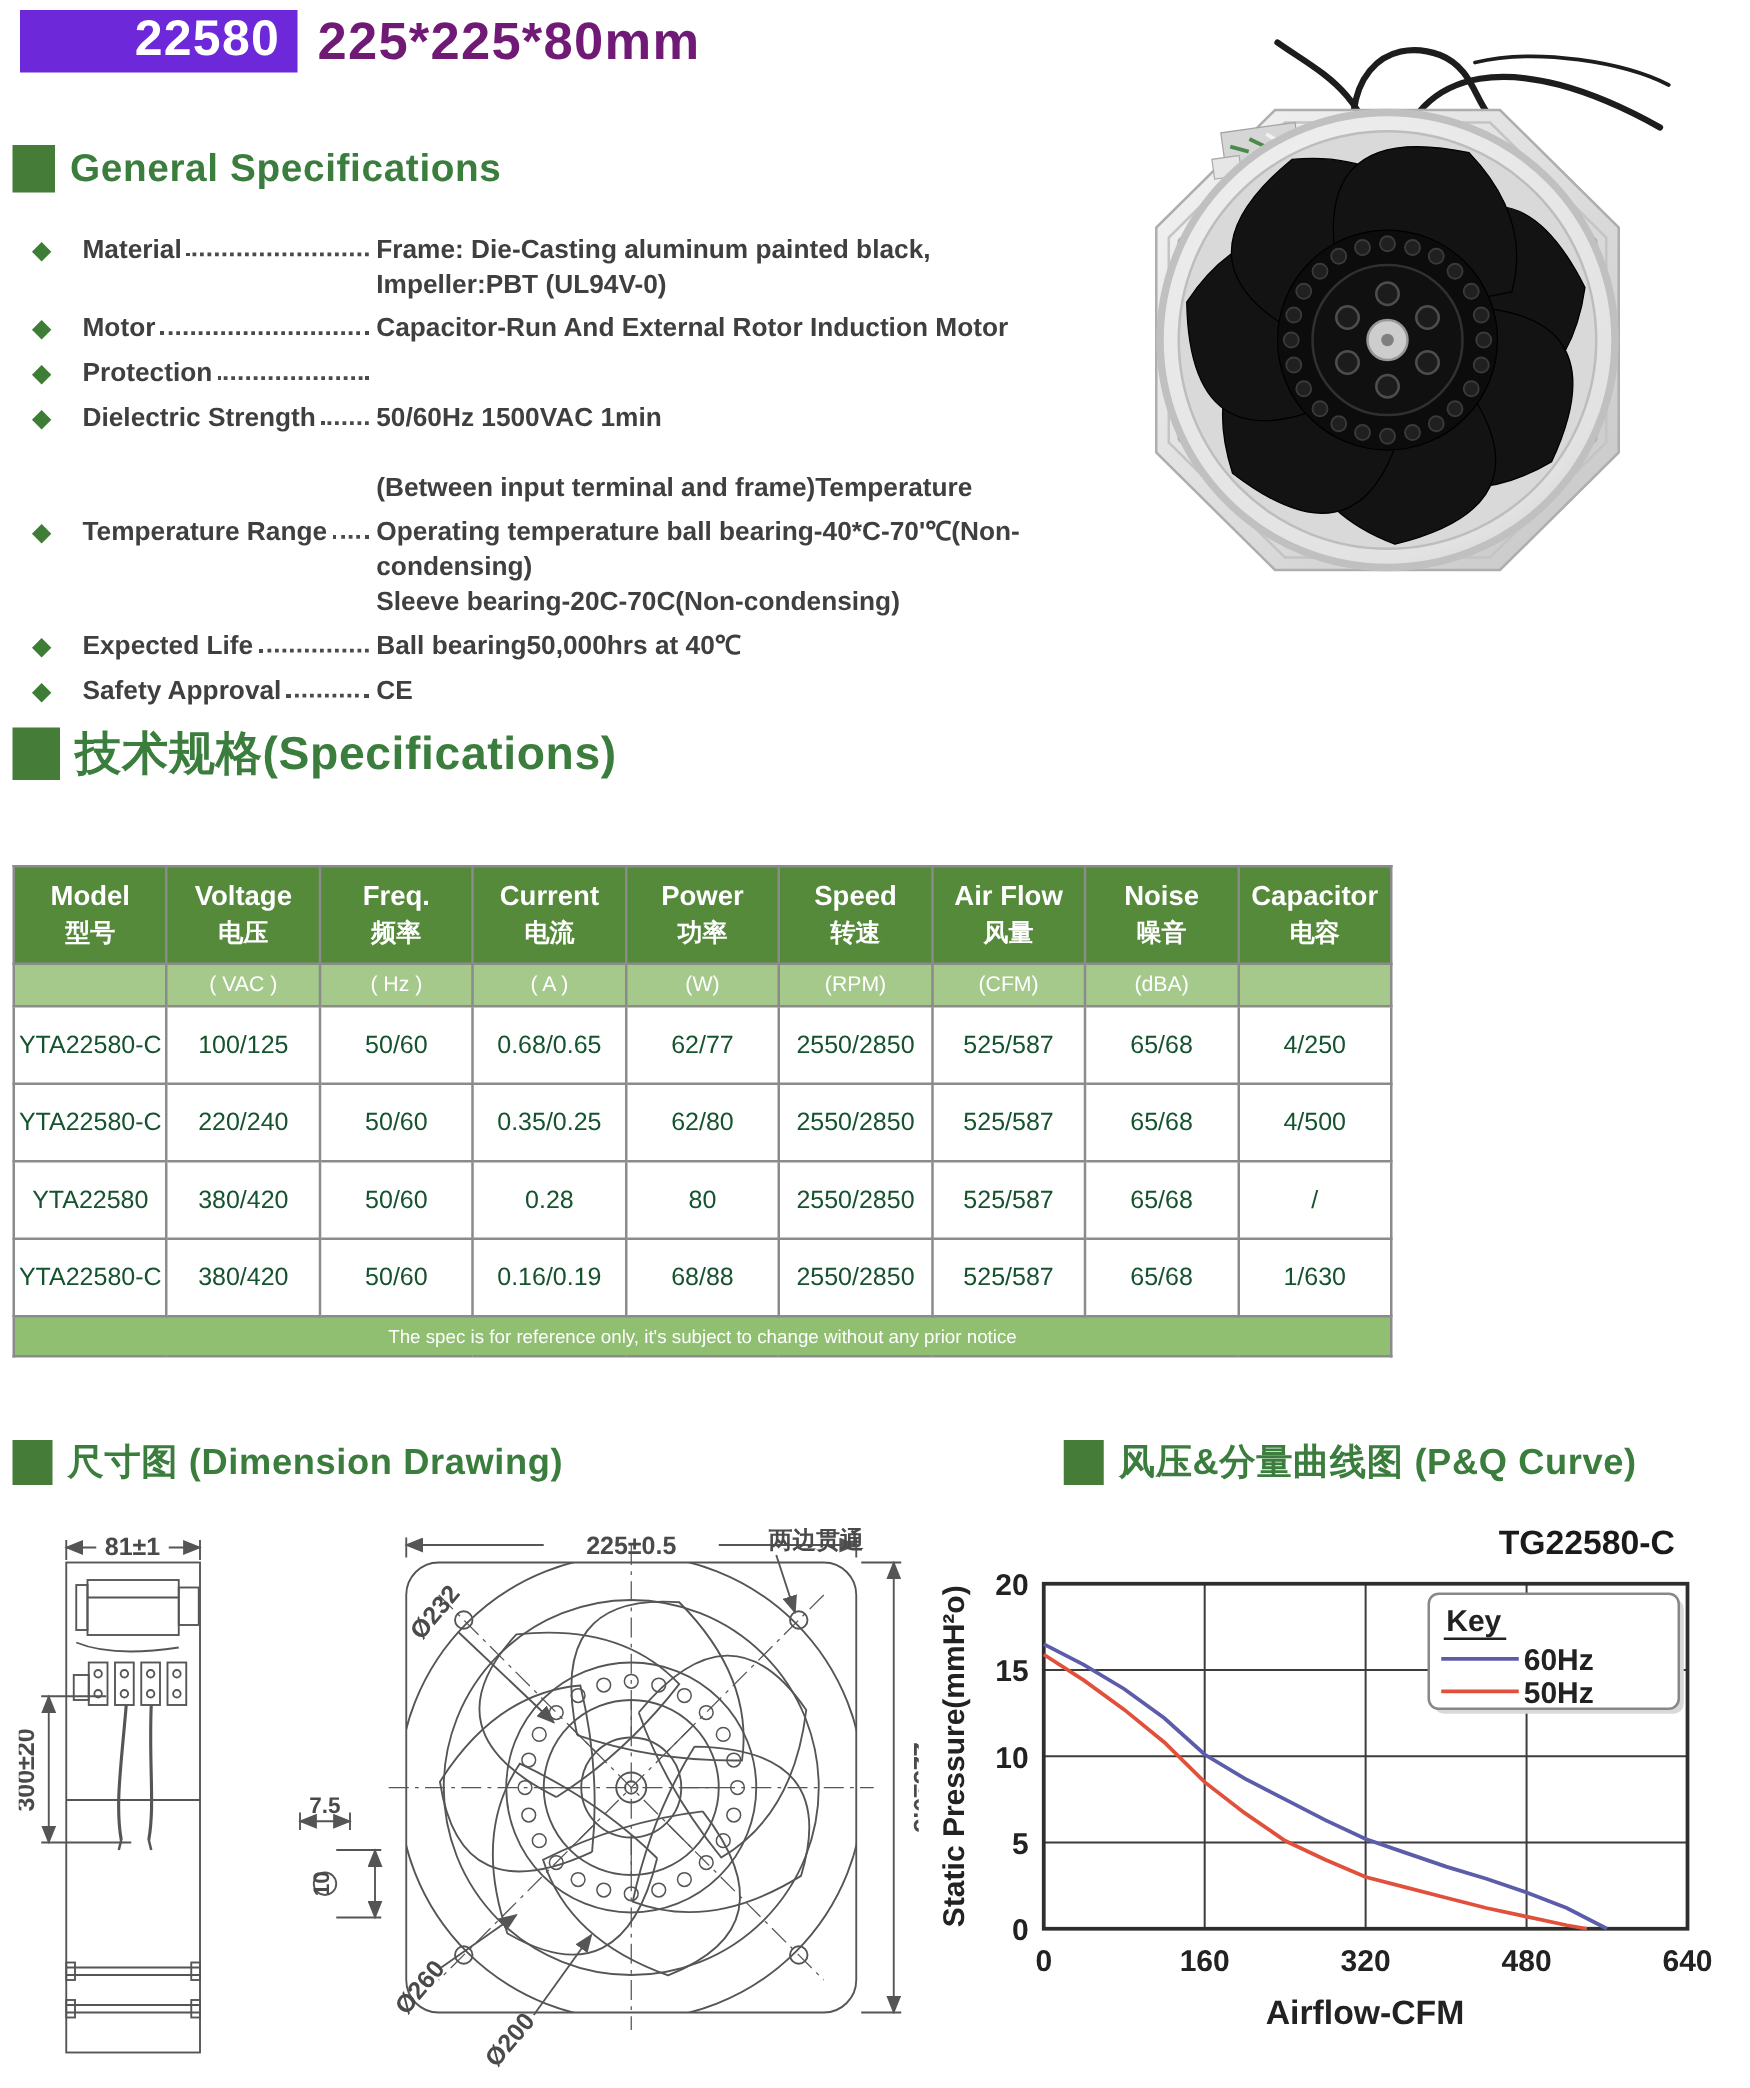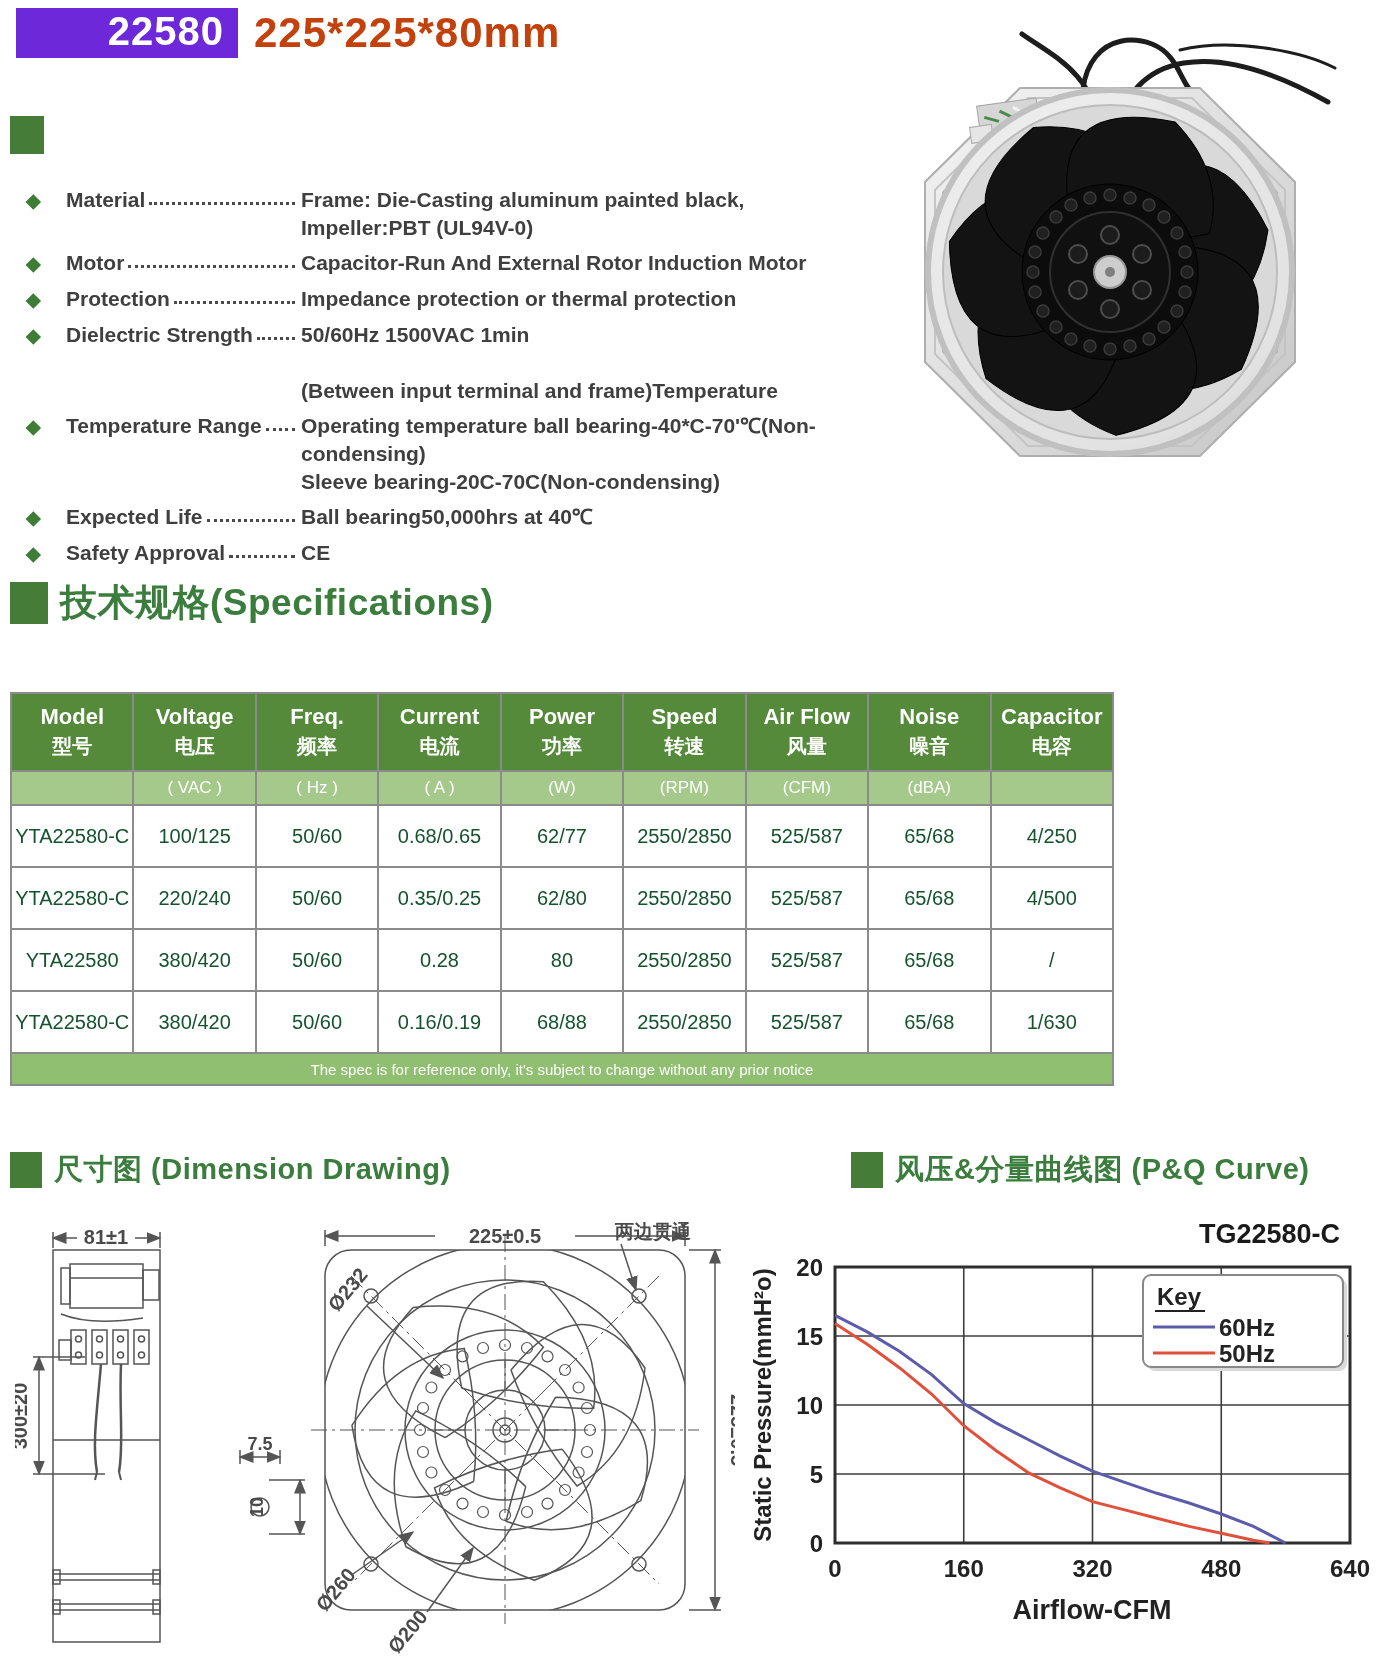--- a/index.html
+++ b/index.html
@@ -2,21 +2,21 @@
 <html><head>
 <meta charset="utf-8">
 <style>
   html,body{margin:0;padding:0;background:#ffffff;}
   body{font-family:"Liberation Sans", sans-serif; width:1400px; height:1670px; position:relative; overflow:hidden; color:#3c3c3c;}
   .abs{position:absolute;}
 
   
   .badge-row{left:16px; top:8px; display:flex; align-items:center;}
   .badge{background:#6d28d9; color:#fff; font-weight:bold; font-size:40px; width:198px; text-align:right; padding:1px 14px 4px 10px; letter-spacing:1px;}
-  .size-text{color:#c2410c; font-weight:bold; font-size:42px; margin-left:16px; letter-spacing:1px;}
+  .size-text{color:#701a75; font-weight:bold; font-size:42px; margin-left:16px; letter-spacing:1px;}
 
   
   .sec-h{display:flex; align-items:center; gap:12px;}
   .sec-h .sq{width:34px; height:38px; background:#447c38; flex-shrink:0;}
   .sec-h .t{color:#3a7d3d; font-weight:bold; font-size:31px; letter-spacing:0.5px;}
 
   
   .spec-list{left:26px; top:186px; width:900px;}
   .spec-item{display:flex; align-items:flex-start; margin-bottom:7px; font-size:21px; font-weight:bold; color:#3f3f3f; line-height:28px;}
   .spec-item .diamond{color:#3e7d35; font-size:19px; width:40px; flex-shrink:0; padding-top:1px;}
@@ -137,20 +137,21 @@
         <circle cx="-32" cy="18" r="9"></circle>
         <circle cx="-32" cy="-18" r="9"></circle>
     </g>
     <circle r="16" fill="#cdcdcd" stroke="#979797" stroke-width="2"></circle>
     <circle r="5" fill="#7f7f7f"></circle>
   </g>
 </svg>
 
 <div class="abs sec-h" style="left:10px; top:116px;">
   <span class="sq"></span>
+  <span class="t">General Specifications</span>
 </div>
 <div class="abs spec-list">
     <div class="spec-item">
       <span class="diamond">◆</span>
       <span class="lblwrap">
         <span>Material</span>
         <span class="leader"></span>
       </span>
       <span class="val">Frame: Die-Casting aluminum painted black,
 Impeller:PBT (UL94V-0)</span>
@@ -162,21 +163,20 @@
         <span class="leader"></span>
       </span>
       <span class="val">Capacitor-Run And External Rotor Induction Motor</span>
     </div>
     <div class="spec-item">
       <span class="diamond">◆</span>
       <span class="lblwrap">
         <span>Protection</span>
         <span class="leader"></span>
       </span>
-      <span class="val">Impedance protection or thermal protection</span>
     </div>
     <div class="spec-item">
       <span class="diamond">◆</span>
       <span class="lblwrap">
         <span>Dielectric Strength</span>
         <span class="leader"></span>
       </span>
       <span class="val">50/60Hz 1500VAC 1min
 
 (Between input terminal and frame)Temperature</span>

